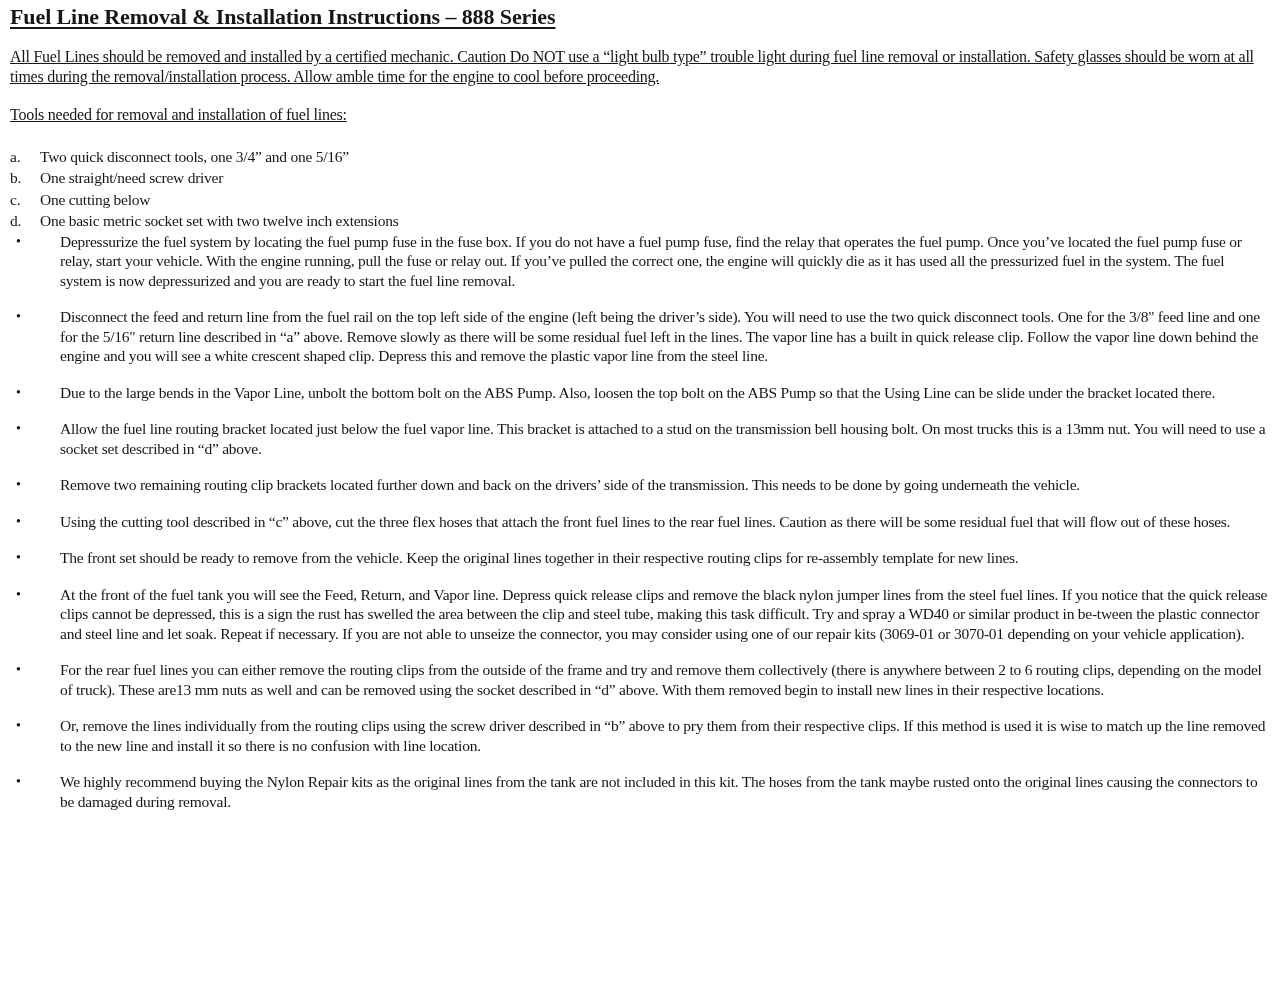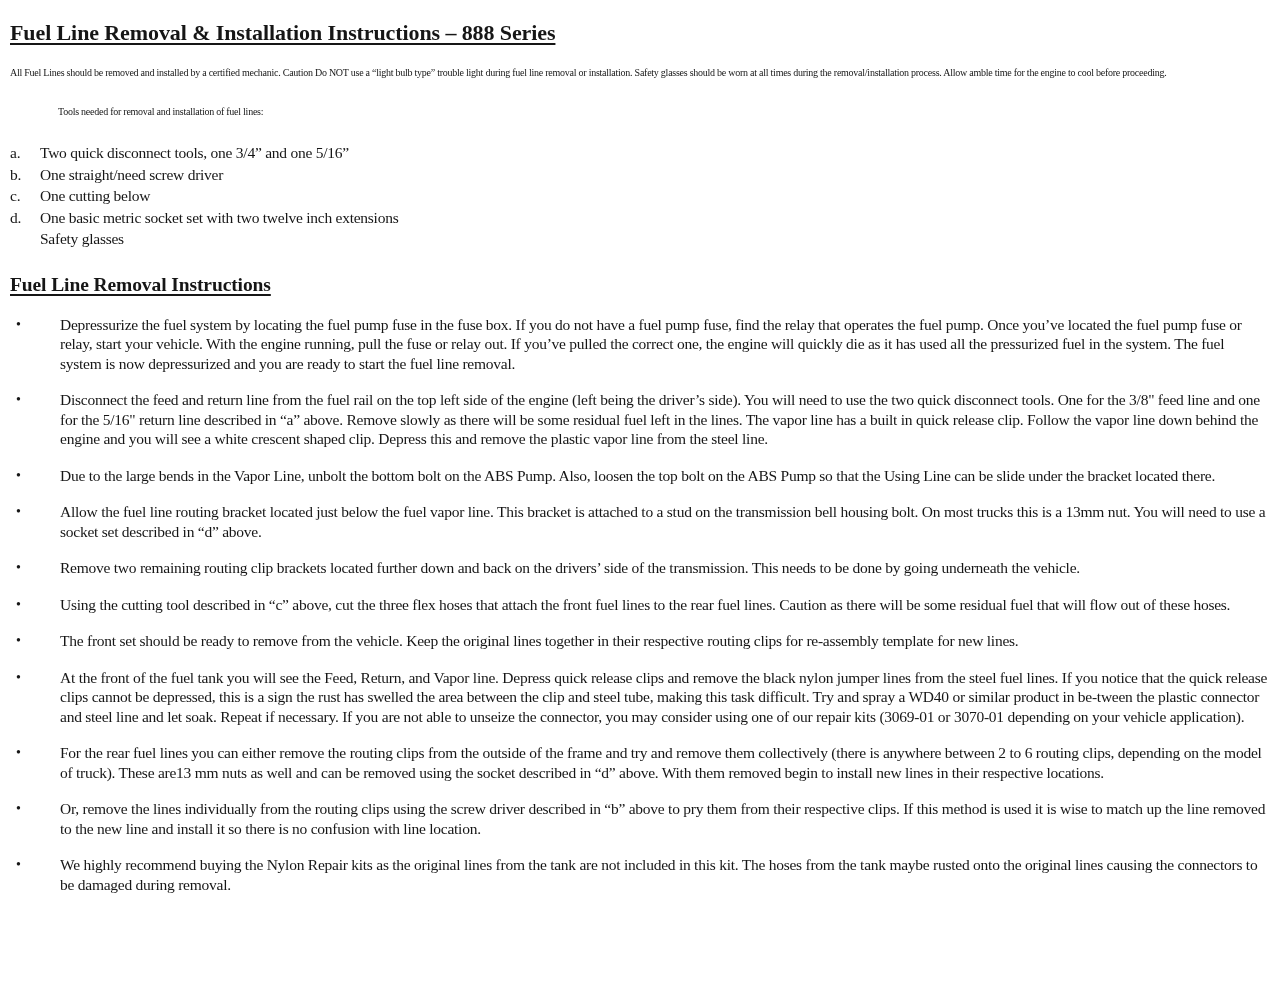--- a/index.html
+++ b/index.html
@@ -9,42 +9,42 @@
   }
   body {
     width: 1280px;
     height: 989px;
     overflow: hidden;
   }
   .page {
     box-sizing: border-box;
     width: 1280px;
     min-height: 989px;
-    padding: 18px 12px 10px 10px;
+    padding: 2px 12px 10px 10px;
     font-family: "Liberation Serif", serif;
     color: #161616;
   }
   h1.doc-title {
     font-size: 22px;
     font-weight: bold;
     letter-spacing: -0.1px;
     text-decoration: underline;
     text-decoration-thickness: 2px;
     text-underline-offset: 3px;
     margin: 2px 0 17px 0;
   }
   p.body-par {
-    font-size: 10px;
+    font-size: 16px;
     line-height: 19.5px;
     letter-spacing: -0.25px;
     margin: 0 0 19px 0;
+    text-decoration: underline;
   }
   p.tools-intro {
     margin-bottom: 0;
-    margin-left: 48px;
   }
   .tools {
     margin: 21px 0 0 0;
   }
   .tool-row {
     display: flex;
     font-size: 15.5px;
     line-height: 21.5px;
     letter-spacing: -0.25px;
   }
@@ -112,27 +112,22 @@
       <div class="tool-row">
         <span class="tool-letter">c.</span>
         <span class="tool-text">One cutting below</span>
       </div>
 
       <div class="tool-row">
         <span class="tool-letter">d.</span>
         <span class="tool-text">One basic metric socket set with two twelve inch extensions</span>
       </div>
 
-      <div class="tool-row">
-        <span class="tool-letter"></span>
-        <span class="tool-text">Safety glasses</span>
-      </div>
     </div>
 
-  <h2 class="section-title">Fuel Line Removal Instructions</h2>
 
   <div class="bullets">
 
       <div class="bullet-row">
         <span class="bullet-marker">•</span>
         <span class="bullet-text">Depressurize the fuel system by locating the fuel pump fuse in the fuse box. If you do not have a fuel pump fuse, find the relay that operates the fuel pump. Once you’ve located the fuel pump fuse or relay, start your vehicle. With the engine running, pull the fuse or relay out. If you’ve pulled the correct one, the engine will quickly die as it has used all the pressurized fuel in the system. The fuel system is now depressurized and you are ready to start the fuel line removal.</span>
       </div>
 
       <div class="bullet-row">
         <span class="bullet-marker">•</span>

